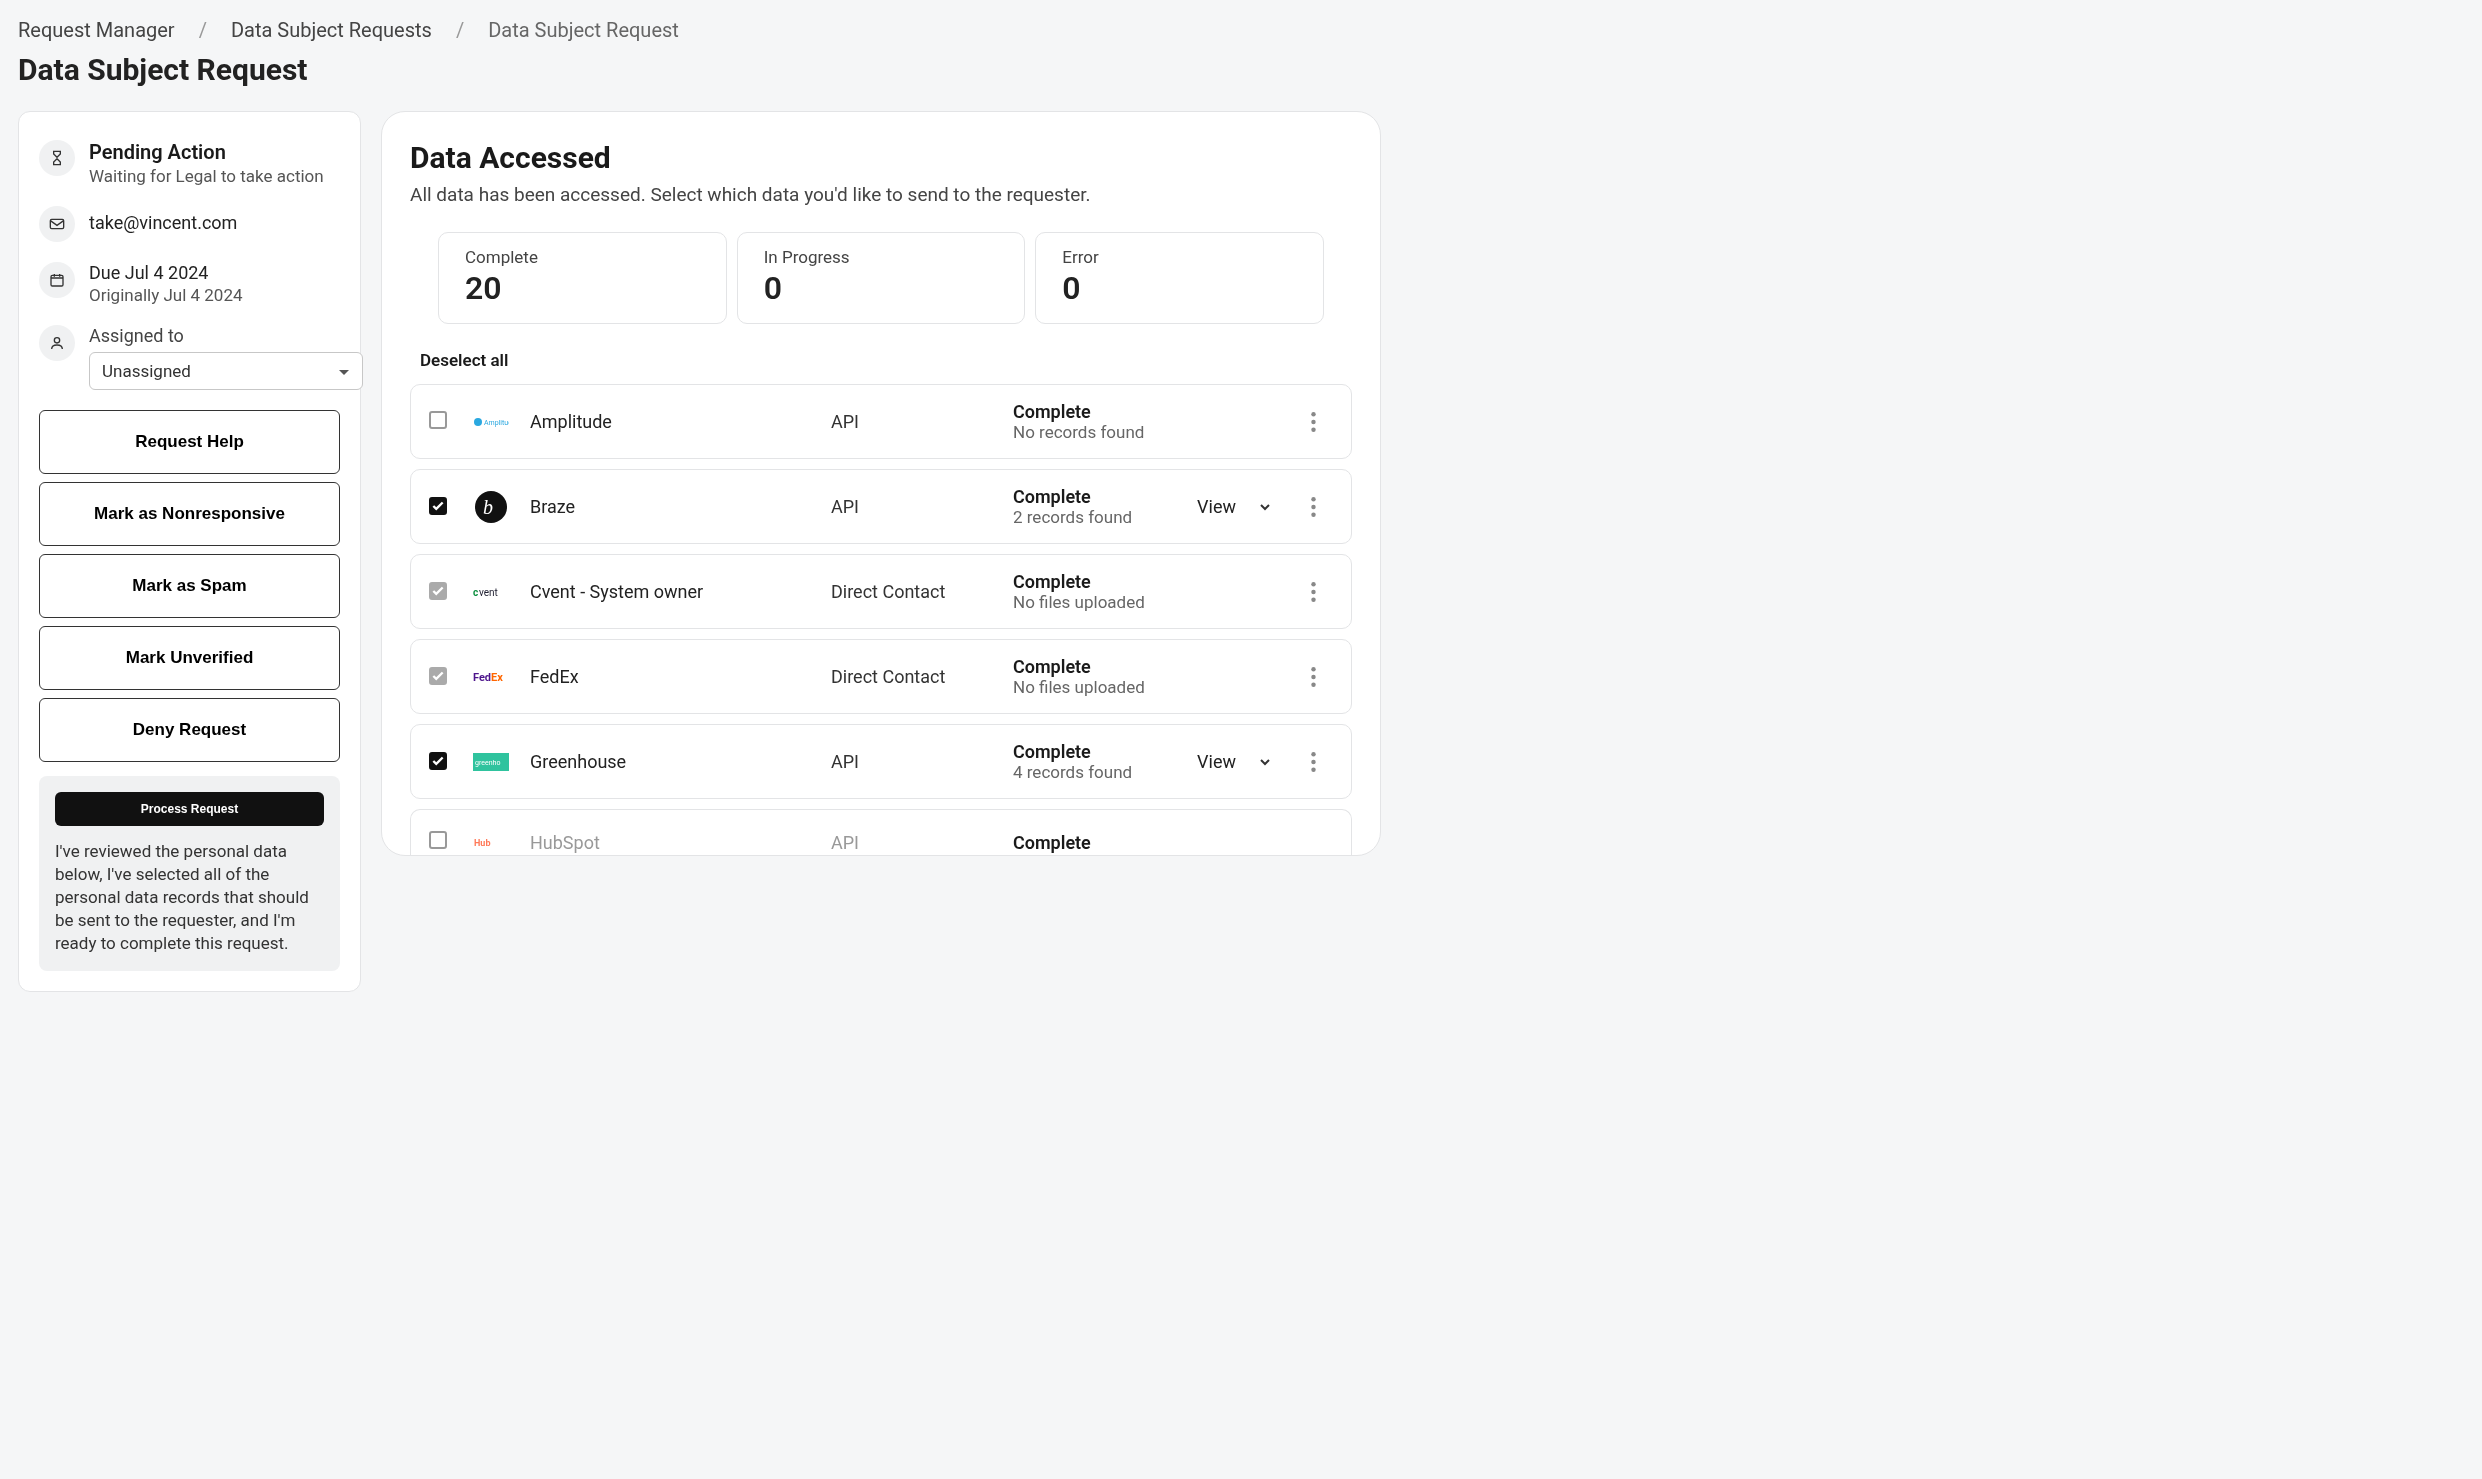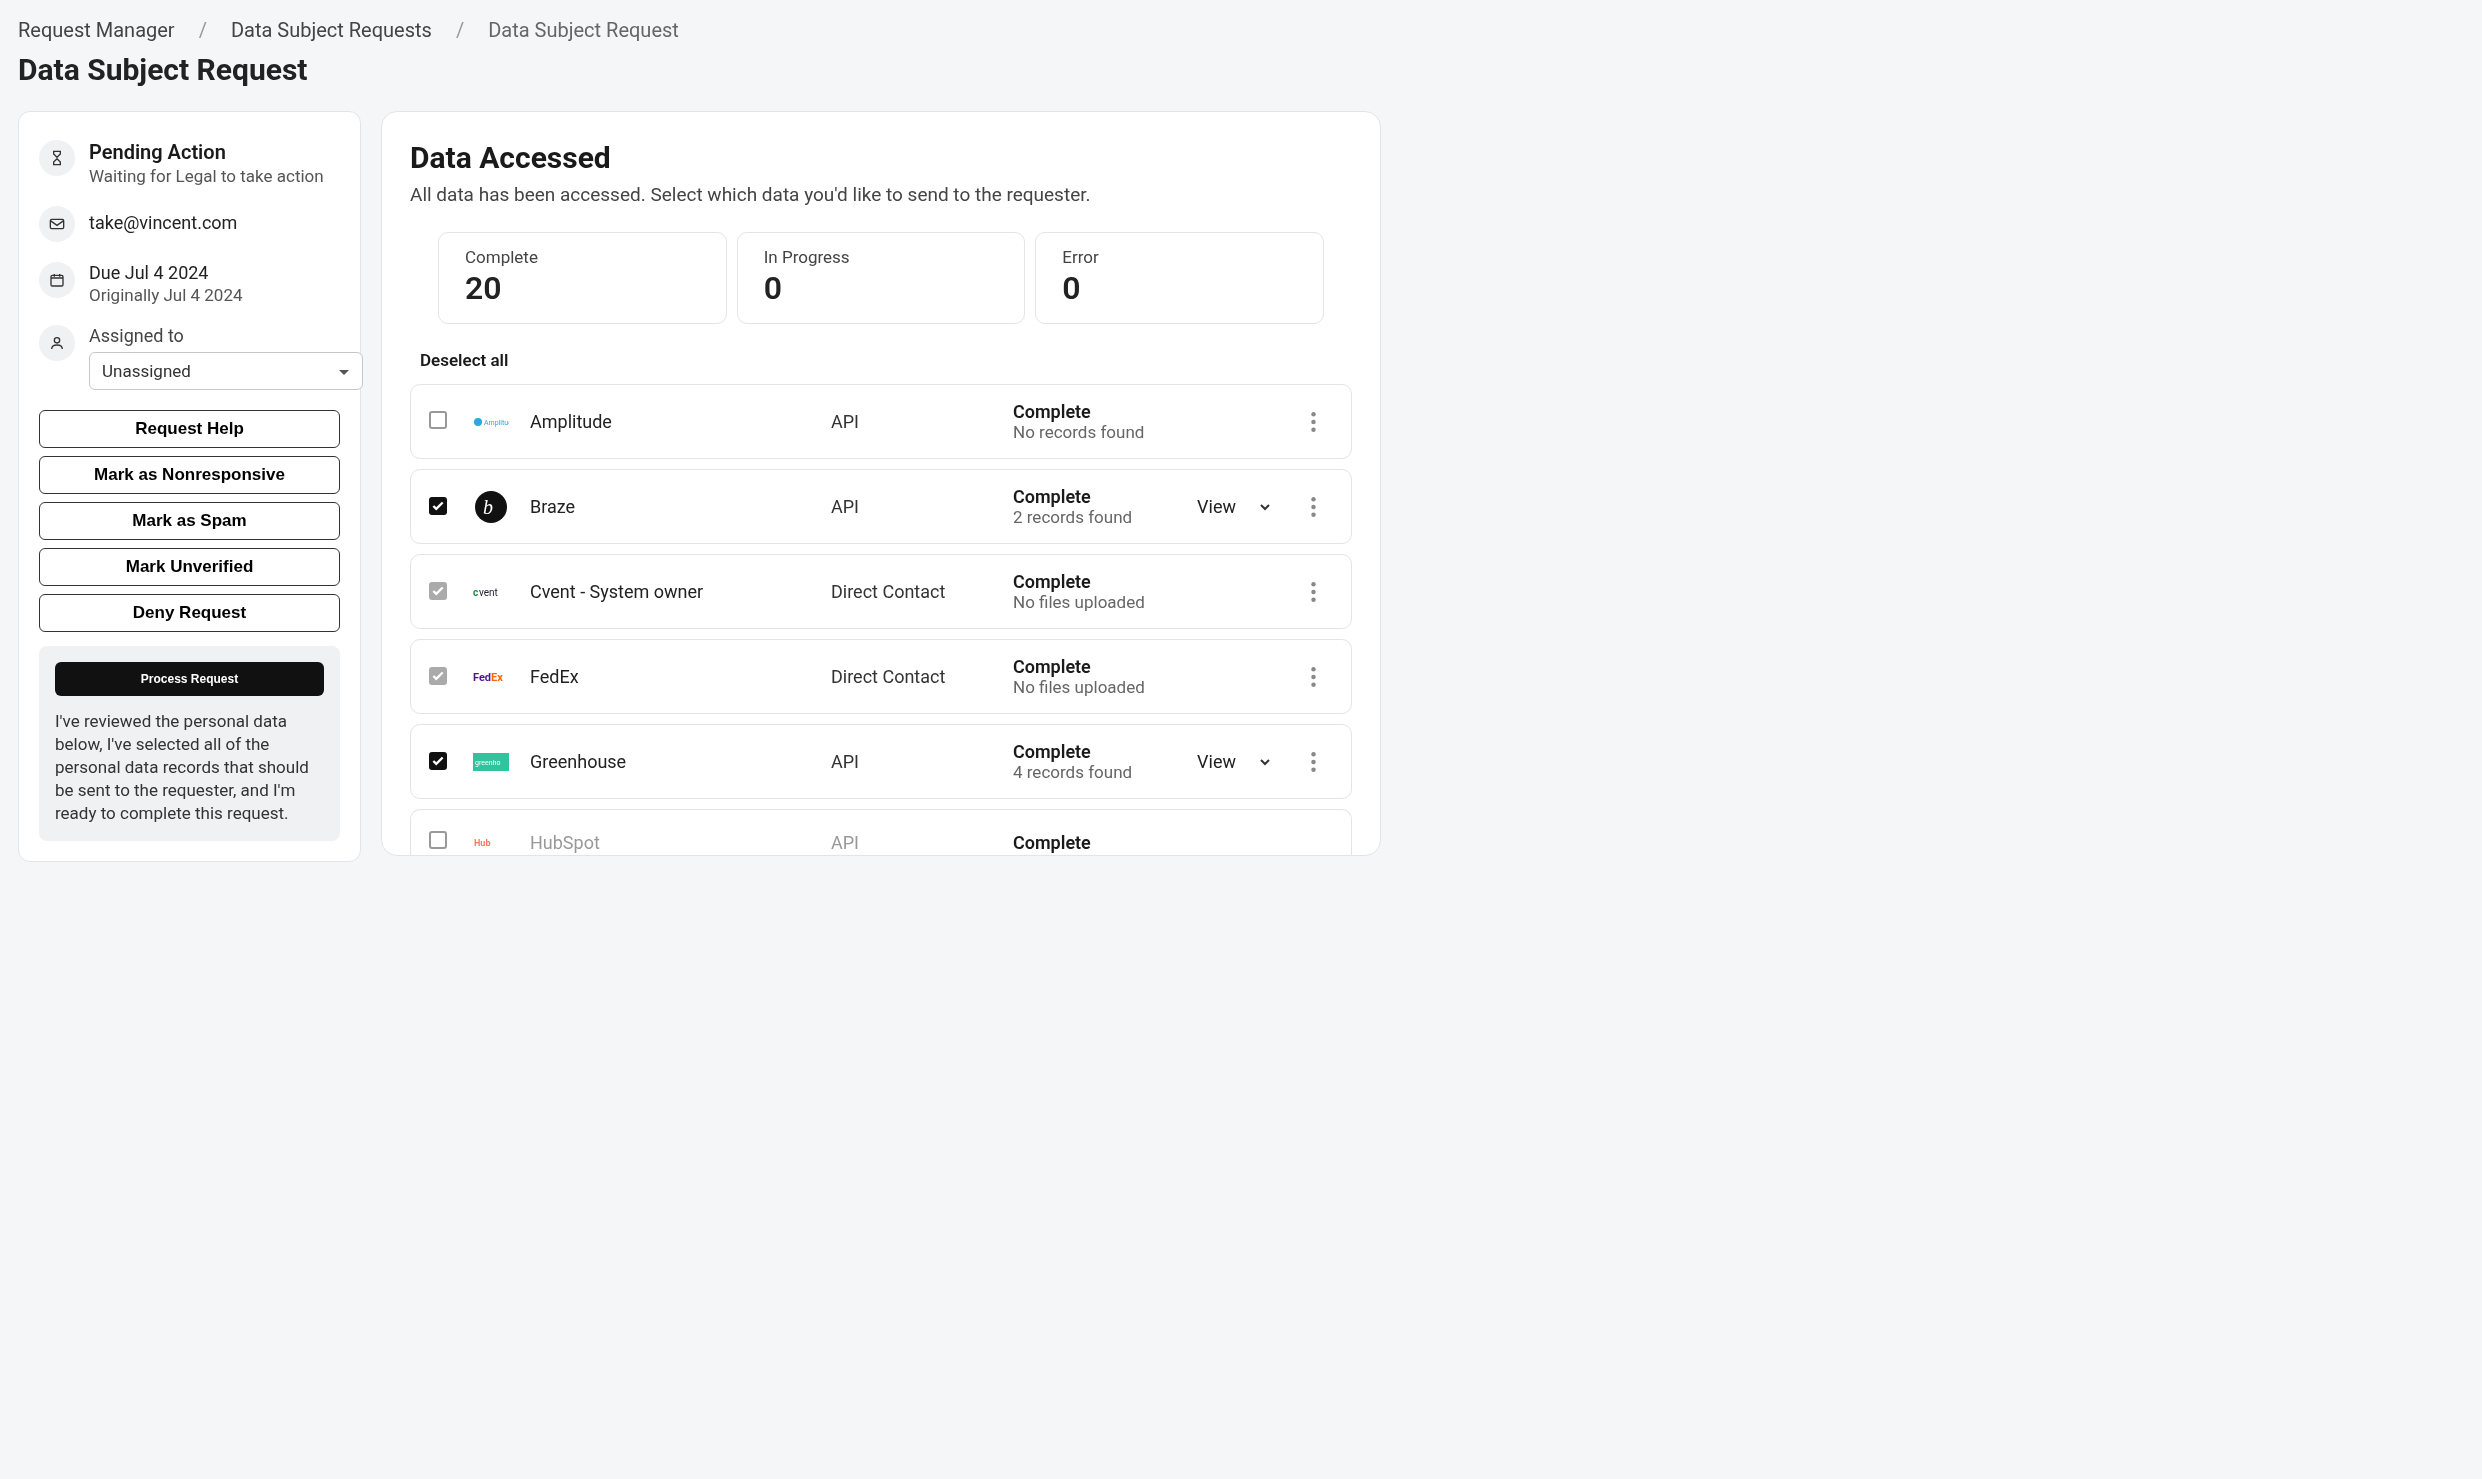--- a/index.html
+++ b/index.html
@@ -69,21 +69,21 @@
     margin-top: 6px;
     display:flex;
     justify-content:space-between;
     align-items:center;
     font-size:17px;
     color:#333;
     background:#fff;
   }
   .btn {
     width: 100%;
-    padding: 8px 10px;
+    padding: 21px 10px;
     border: 1px solid #333;
     border-radius: 6px;
     background: #fff;
     font-size: 17px;
     font-weight: 600;
     text-align: center;
     cursor: pointer;
     margin-bottom: 8px;
   }
   .process-panel {
@@ -103,21 +103,21 @@
     text-align: center;
     cursor: pointer;
     border: none;
     margin-bottom: 14px;
   }
   .process-text { font-size: 17px; color: #333; line-height: 1.35;}
   .main {
     flex: 1;
     background: #fff;
     border: 1px solid #e3e4e6;
-    border-radius: 16px;
+    border-radius: 24px;
     padding: 28px 28px 0 28px;
     max-width: 1000px;
   }
   .main h2 { font-size: 30px; font-weight:700; margin-bottom: 8px;}
   .main-sub { font-size: 19px; color: #444; margin-bottom: 26px;}
   .stat-row { display:flex; gap: 10px; margin-bottom: 26px; padding: 0 28px;}
   .stat-card {
     flex:1;
     border:1px solid #e3e4e6;
     border-radius:10px;

